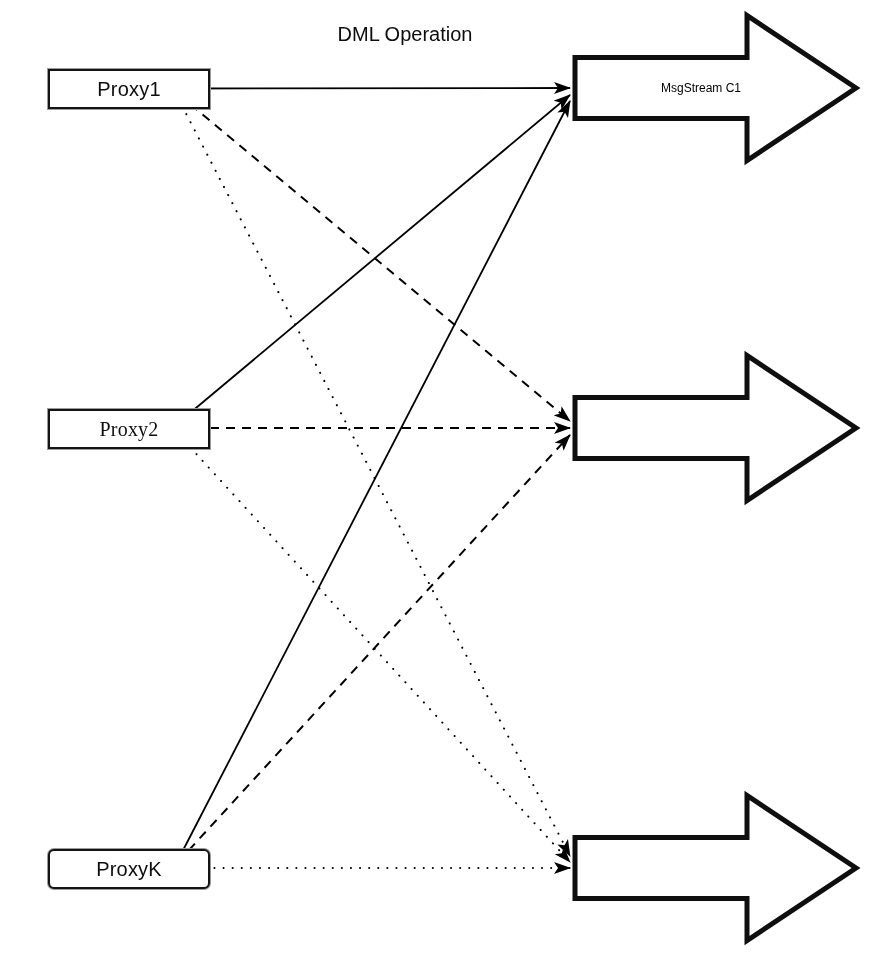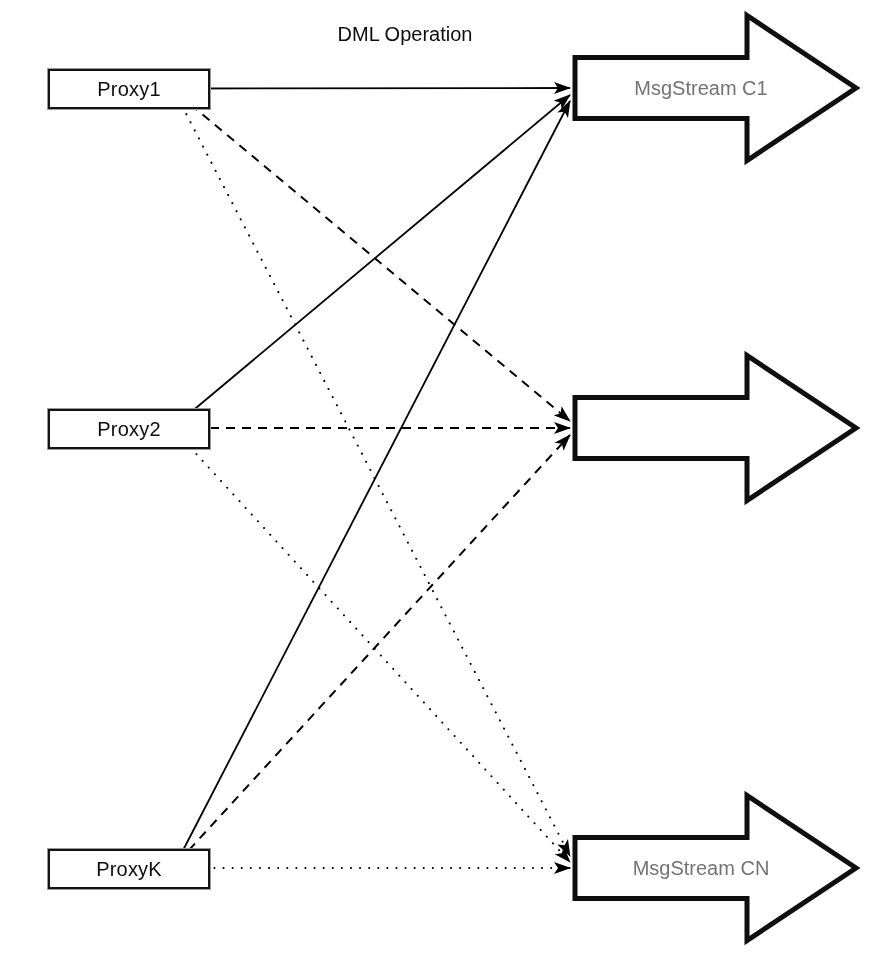--- a/index.html
+++ b/index.html
@@ -39,22 +39,22 @@
     margin-left: 32px;
   }
   .stream-label {
     position: absolute;
     left: 575px;
     width: 252px;
     height: 62px;
     display: flex;
     align-items: center;
     justify-content: center;
-    font-size: 20px;
-    color: #737373;
+    font-size: 12px;
+    color: #000000;
     pointer-events: none;
   }
   .dml-label {
     position: absolute;
     left: 285px;
     top: 22px;
     width: 240px;
     text-align: center;
     font-size: 20px;
     line-height: 24px;
@@ -98,27 +98,24 @@
     </g>
   </svg>
 
   <div class="dml-label">
     <div>DML Operation</div>
   </div>
 
   <div class="proxy-box" style="top: 69px;">
     <span>Proxy1</span>
   </div>
-  <div class="proxy-box" style="top: 409px;">
+  <div class="proxy-box" style="top: 409px; font-family: Liberation Serif, serif;">
     <span>Proxy2</span>
   </div>
-  <div class="proxy-box" style="top: 849px;">
+  <div class="proxy-box" style="top: 849px; border-radius: 6px;">
     <span>ProxyK</span>
   </div>
 
   <div class="stream-label" style="top: 57px;">
     <span>MsgStream C1</span>
   </div>
-  <div class="stream-label" style="top: 837px;">
-    <span>MsgStream CN</span>
-  </div>
 
 </div>
 
 </body></html>

